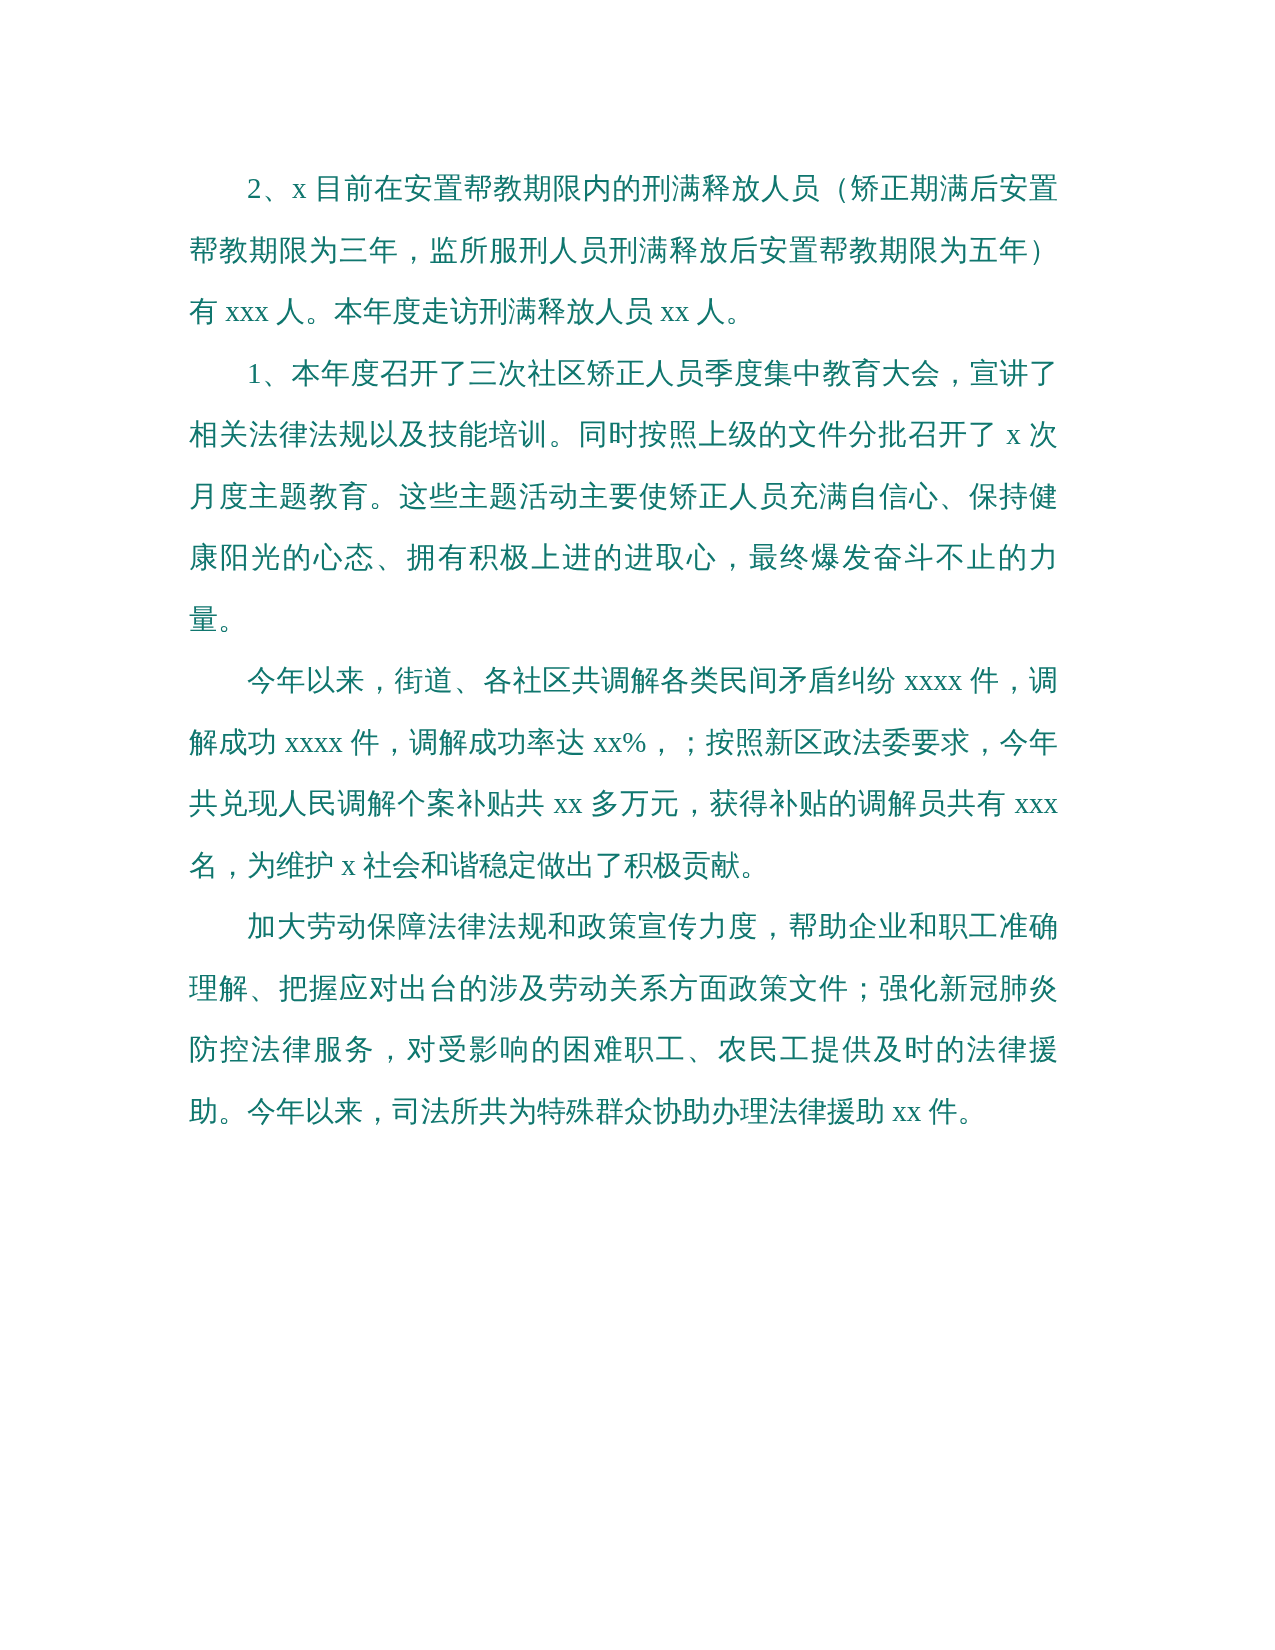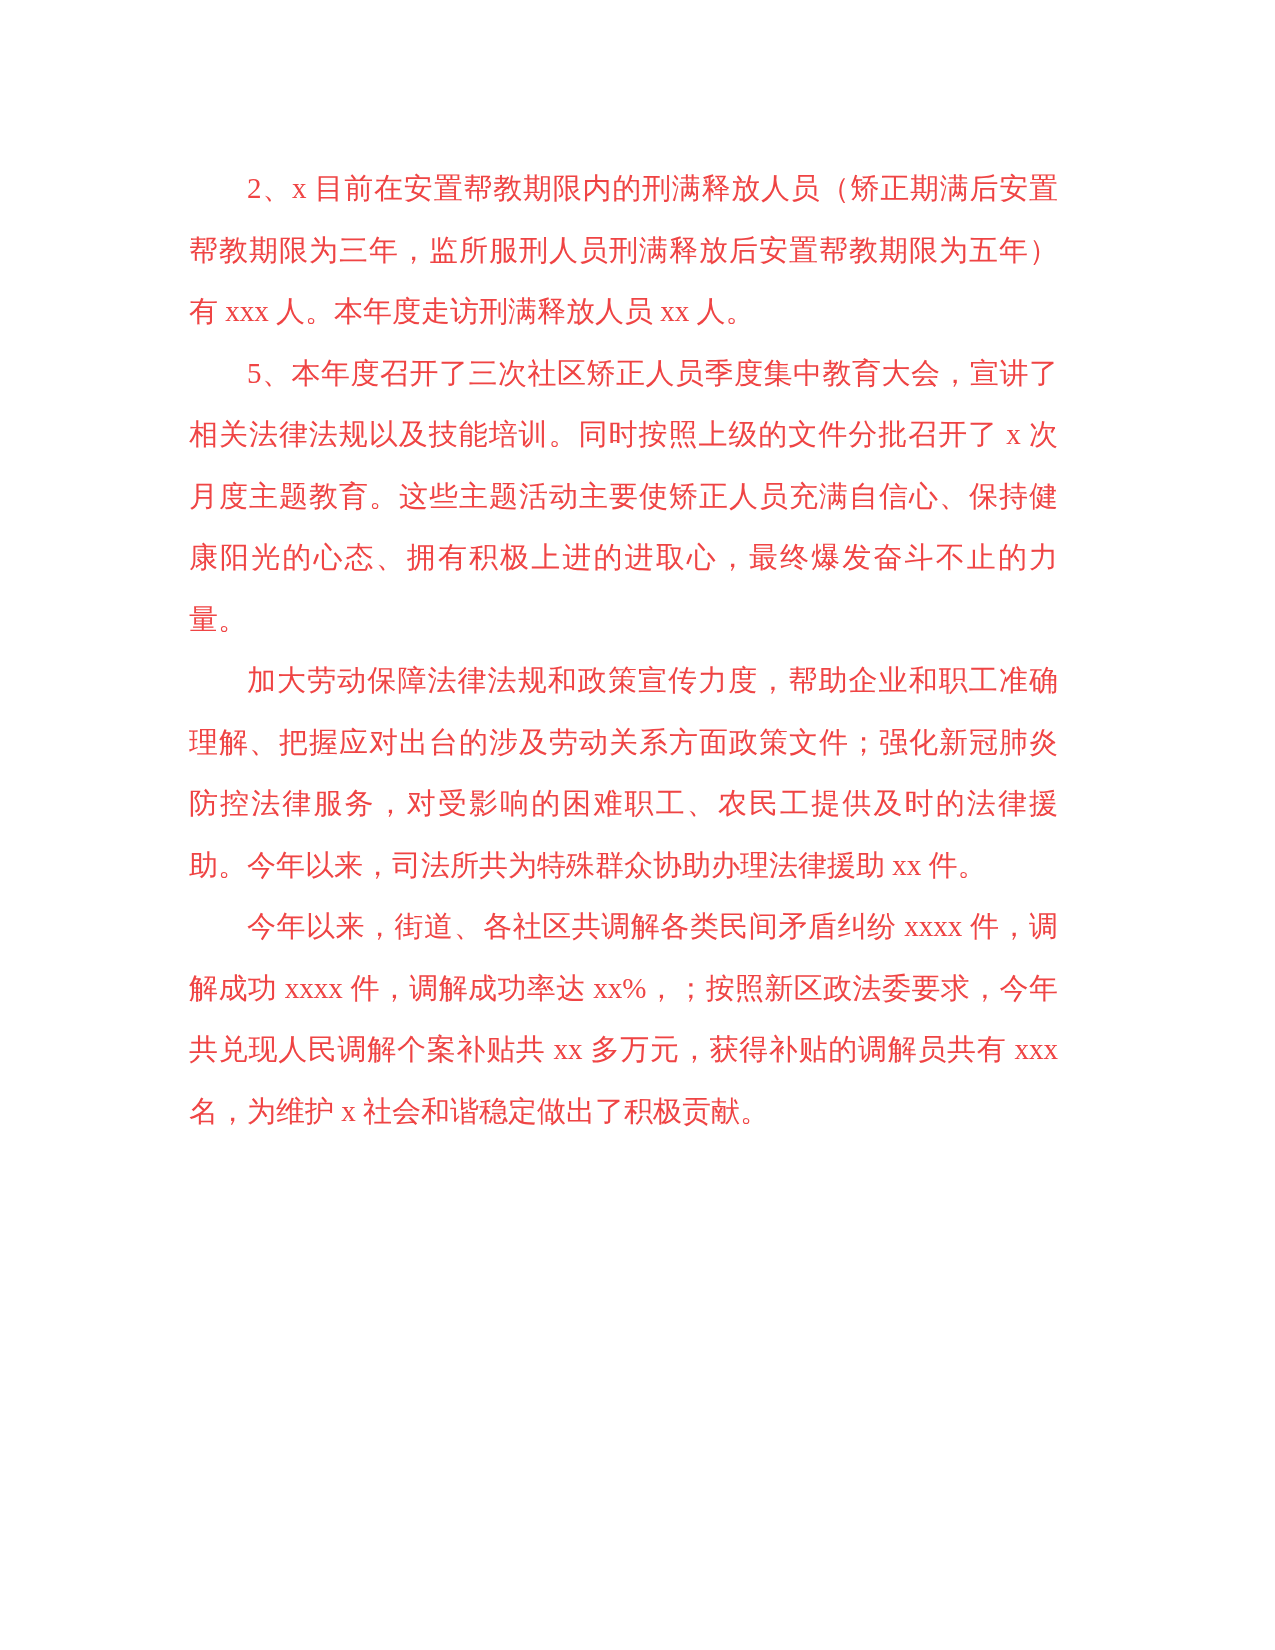--- a/index.html
+++ b/index.html
@@ -17,37 +17,37 @@
     width: 1275px;
     height: 1650px;
     background: #ffffff;
     overflow: hidden;
   }
   .doc-body {
     position: absolute;
     left: 189px;
     top: 158px;
     width: 869px;
-    color: #ef4444;
+    color: #0f766e;
     font-size: 29px;
     line-height: 61.5px;
     text-align: justify;
     text-justify: inter-ideograph;
     font-weight: 400;
   }
   .doc-body p {
     margin: 0;
     padding: 0;
     text-indent: 2em;
     word-break: break-all;
   }
 </style>
 </head>
 <body>
 
 <div class="page">
   <div class="doc-body">
     <p>2、x 目前在安置帮教期限内的刑满释放人员（矫正期满后安置帮教期限为三年，监所服刑人员刑满释放后安置帮教期限为五年）有 xxx 人。本年度走访刑满释放人员 xx 人。</p>
-    <p>5、本年度召开了三次社区矫正人员季度集中教育大会，宣讲了相关法律法规以及技能培训。同时按照上级的文件分批召开了 x 次月度主题教育。这些主题活动主要使矫正人员充满自信心、保持健康阳光的心态、拥有积极上进的进取心，最终爆发奋斗不止的力量。</p>
+    <p>1、本年度召开了三次社区矫正人员季度集中教育大会，宣讲了相关法律法规以及技能培训。同时按照上级的文件分批召开了 x 次月度主题教育。这些主题活动主要使矫正人员充满自信心、保持健康阳光的心态、拥有积极上进的进取心，最终爆发奋斗不止的力量。</p>
+    <p>今年以来，街道、各社区共调解各类民间矛盾纠纷 xxxx 件，调解成功 xxxx 件，调解成功率达 xx%，；按照新区政法委要求，今年共兑现人民调解个案补贴共 xx 多万元，获得补贴的调解员共有 xxx 名，为维护 x 社会和谐稳定做出了积极贡献。</p>
     <p>加大劳动保障法律法规和政策宣传力度，帮助企业和职工准确理解、把握应对出台的涉及劳动关系方面政策文件；强化新冠肺炎防控法律服务，对受影响的困难职工、农民工提供及时的法律援助。今年以来，司法所共为特殊群众协助办理法律援助 xx 件。</p>
-    <p>今年以来，街道、各社区共调解各类民间矛盾纠纷 xxxx 件，调解成功 xxxx 件，调解成功率达 xx%，；按照新区政法委要求，今年共兑现人民调解个案补贴共 xx 多万元，获得补贴的调解员共有 xxx 名，为维护 x 社会和谐稳定做出了积极贡献。</p>
   </div>
 </div>
 
 </body></html>

